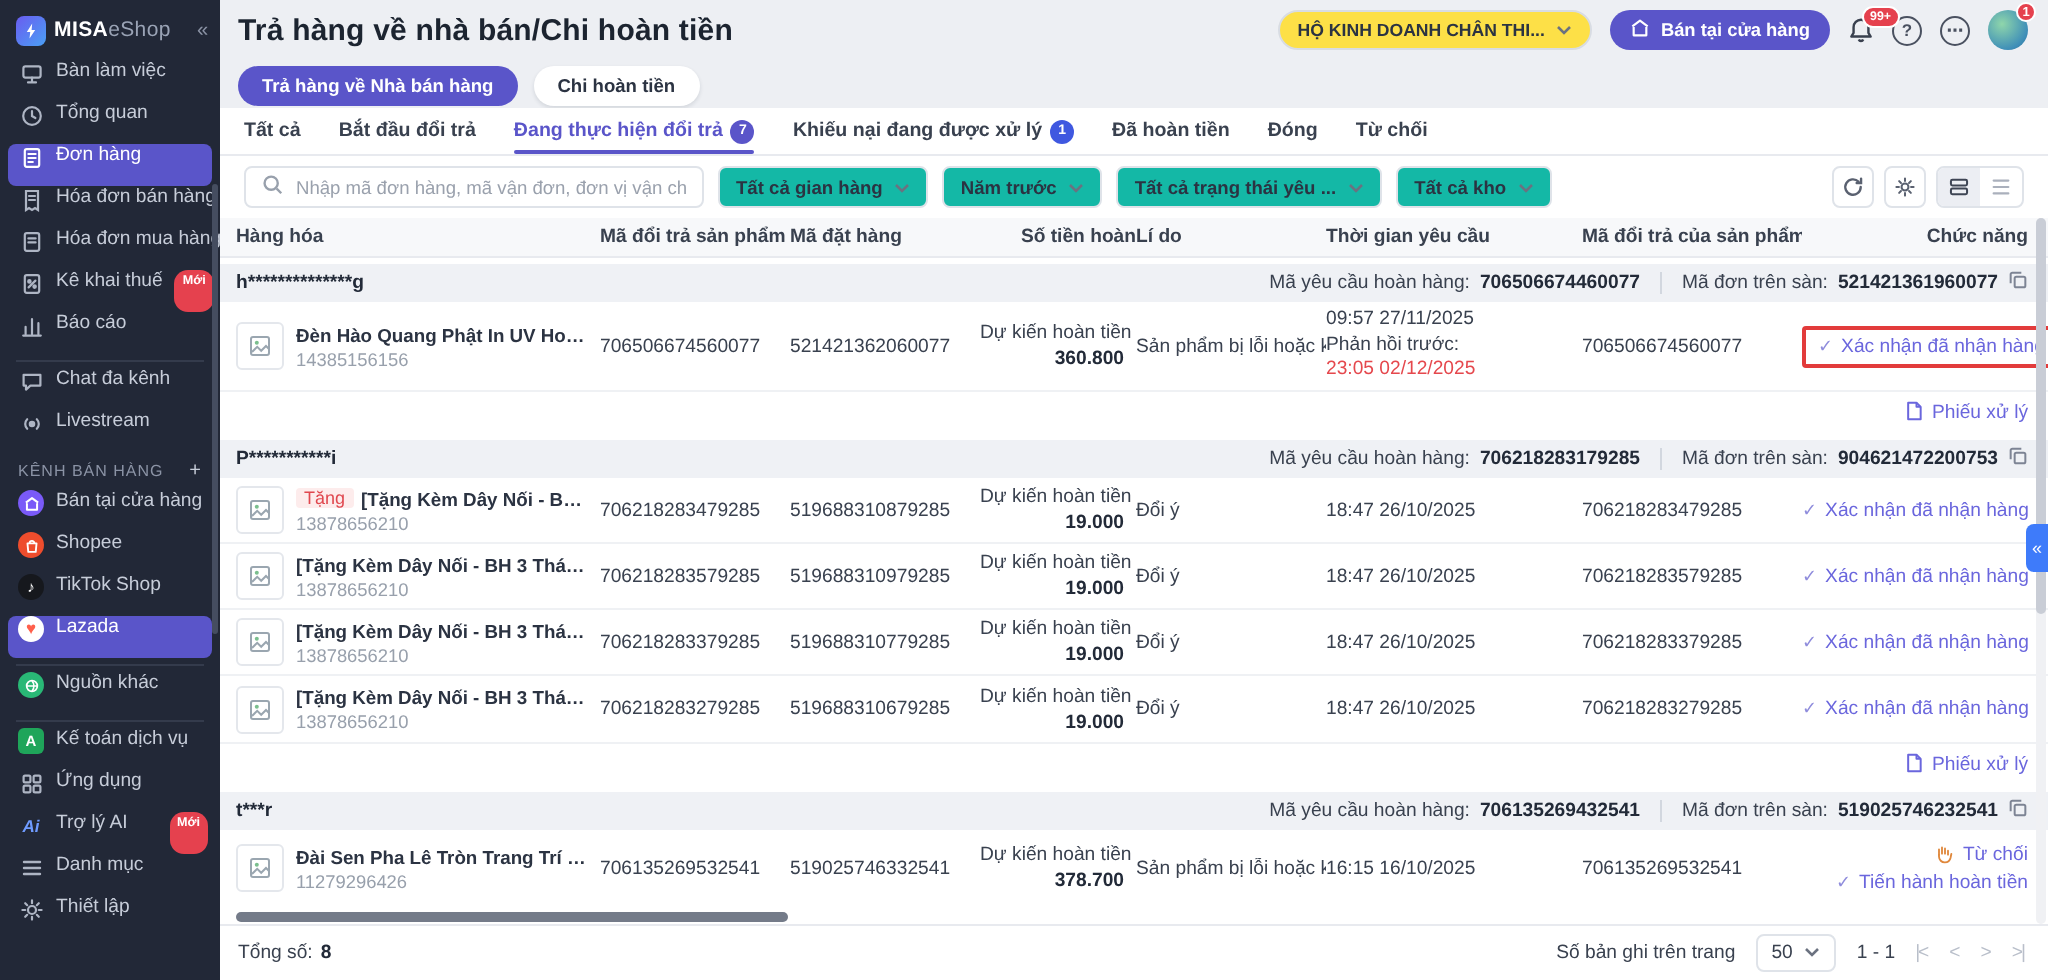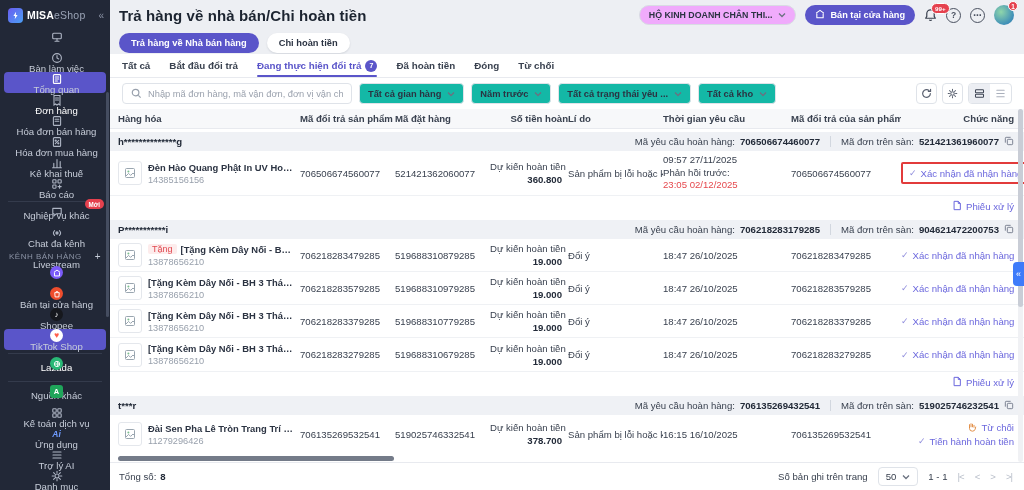--- a/index.html
+++ b/index.html
@@ -10,42 +10,42 @@
   
   .sidebar { position:relative; width:110px; height:490px; background:#222837; flex:none;
     color:#c7cdd9; overflow:hidden; }
   .logo-row { display:flex; align-items:center; gap:4px; height:30px; padding:0 6px 0 8px; }
   .logo-mark { width:15px; height:15px; border-radius:4px; flex:none;
     background:linear-gradient(135deg,#6a5cf0,#4aa0f5); display:flex; align-items:center; justify-content:center; }
   .brand { font-size:10.5px; color:#fff; letter-spacing:.2px; white-space:nowrap; }
   .brand b { font-weight:700; }
   .brand span { color:#9aa3b5; font-weight:400; }
   .collapse { margin-left:auto; color:#8b93a5; font-size:10px; cursor:pointer; }
-  .side-item { display:flex; align-items:center; gap:20px; height:21px; padding:0 6px 0 9px;
-    font-size:9.6px; white-space:nowrap; cursor:pointer;flex-direction:column; }
+  .side-item { display:flex; gap:6px; height:21px; padding:0 6px 0 9px;
+    font-size:9.6px; white-space:nowrap; cursor:pointer; }
   .side-item .ic { width:13px; height:13px; flex:none; display:flex; align-items:center; justify-content:center; color:#aeb5c4; }
   .side-item.active { background:#5a55c9; color:#fff; border-radius:4px; margin:0 4px; padding:0 2px 0 5px; }
   .side-item.active .ic { color:#fff; }
   .divider { border-top:1px solid #343b4c; margin:3px 8px; }
   .section { display:flex; align-items:center; height:19px; padding:0 9px; color:#8b93a5;
     font-size:8px; letter-spacing:.5px; }
   .section .plus { margin-left:auto; font-size:10px; color:#c7cdd9; cursor:pointer; }
   .chan-ic { width:13px; height:13px; border-radius:50%; flex:none; display:flex; align-items:center;
     justify-content:center; font-size:7.5px; color:#fff; font-weight:700; }
   .badge-new { margin-left:auto; background:#e5414e; color:#fff; font-size:6.3px; font-weight:700;
     padding:1.5px 4px; border-radius:7px; }
   .side-scroll { position:absolute; right:1px; top:92px; width:3px; height:225px; background:#454d60; border-radius:2px; }
 
   
   .main { position:relative; flex:1; height:490px; }
   .topbar { display:flex; align-items:center; height:30px; padding:0 10px 0 9px; }
   .page-title { font-size:15px; font-weight:700; color:#1c2430; letter-spacing:.1px; }
   .top-right { margin-left:auto; display:flex; align-items:center; gap:9px; }
   .biz-pill { display:flex; align-items:center; gap:6px; height:20px; border:1px solid #d8dce3;
-    border-radius:11px; background:#f0abfc; padding:0 9px; font-size:8.8px; font-weight:700; cursor:pointer; white-space:nowrap; }
+    border-radius:11px; background:#fde047; padding:0 9px; font-size:8.8px; font-weight:700; cursor:pointer; white-space:nowrap; }
   .store-btn { display:flex; align-items:center; gap:5px; height:20px; border-radius:11px;
     background:#5a55c9; color:#fff; padding:0 10px; font-size:9.2px; font-weight:600; cursor:pointer; white-space:nowrap; }
   .icon-bell { position:relative; cursor:pointer; display:flex; }
   .bell-badge { position:absolute; top:-5px; left:7px; background:#e5414e; color:#fff; font-size:6.2px;
     font-weight:700; padding:1px 3px; border-radius:7px; border:1px solid #fff; }
   .round-ic { width:15px; height:15px; border:1.3px solid #4a5160; border-radius:50%; display:flex;
     align-items:center; justify-content:center; font-size:8.5px; font-weight:700; color:#4a5160; cursor:pointer; }
   .avatar { position:relative; width:20px; height:20px; border-radius:50%; cursor:pointer;
     background:radial-gradient(circle at 35% 35%,#8fd6ab,#3f8fb8 70%,#2f6f96); }
   .av-badge { position:absolute; top:-4px; right:-4px; background:#e5414e; color:#fff; font-size:6.5px;
@@ -210,31 +210,20 @@
       <span class="badge-new">Mới</span>
     </div>
     <div class="side-item">
       <span class="ic">
           <svg width="12" height="12" viewBox="0 0 12 12" fill="none" stroke="currentColor" stroke-width="1.1" stroke-linecap="round">
             <path d="M2.8 10V6.4M6 10V2.6M9.2 10V4.6M1.6 10.8h8.8"></path>
           </svg>
         </span>
       <span>Báo cáo</span>
     </div>
-    <div class="side-item">
-      <span class="ic">
-          <svg width="12" height="12" viewBox="0 0 12 12" fill="none" stroke="currentColor" stroke-width="1.1" stroke-linecap="round">
-            <rect x="1.8" y="1.8" width="3.2" height="3.2" rx=".6"></rect>
-            <rect x="7" y="1.8" width="3.2" height="3.2" rx=".6"></rect>
-            <rect x="1.8" y="7" width="3.2" height="3.2" rx=".6"></rect>
-            <path d="M8.6 7v3.2M7 8.6h3.2"></path>
-          </svg>
-        </span>
-      <span>Nghiệp vụ khác</span>
-    </div>
 
     <div class="divider"></div>
 
     <div class="side-item">
       <span class="ic">
           <svg width="12" height="12" viewBox="0 0 12 12" fill="none" stroke="currentColor" stroke-width="1.1" stroke-linejoin="round">
             <path d="M1.8 2.4h8.4v5.4H5.2L3 9.8V7.8H1.8z"></path>
           </svg>
         </span>
       <span>Chat đa kênh</span>
@@ -379,20 +368,24 @@
       <div class="tabs">
         <div class="tab">
             <span>Tất cả</span>
           </div>
         <div class="tab">
             <span>Bắt đầu đổi trả</span>
           </div>
         <div class="tab active">
             <span>Đang thực hiện đổi trả</span>
             <span class="tab-badge p">7</span>
+          </div>
+        <div class="tab">
+            <span>Khiếu nại đang được xử lý</span>
+            <span class="tab-badge b">1</span>
           </div>
         <div class="tab">
             <span>Đã hoàn tiền</span>
           </div>
         <div class="tab">
             <span>Đóng</span>
           </div>
         <div class="tab">
             <span>Từ chối</span>
           </div>

